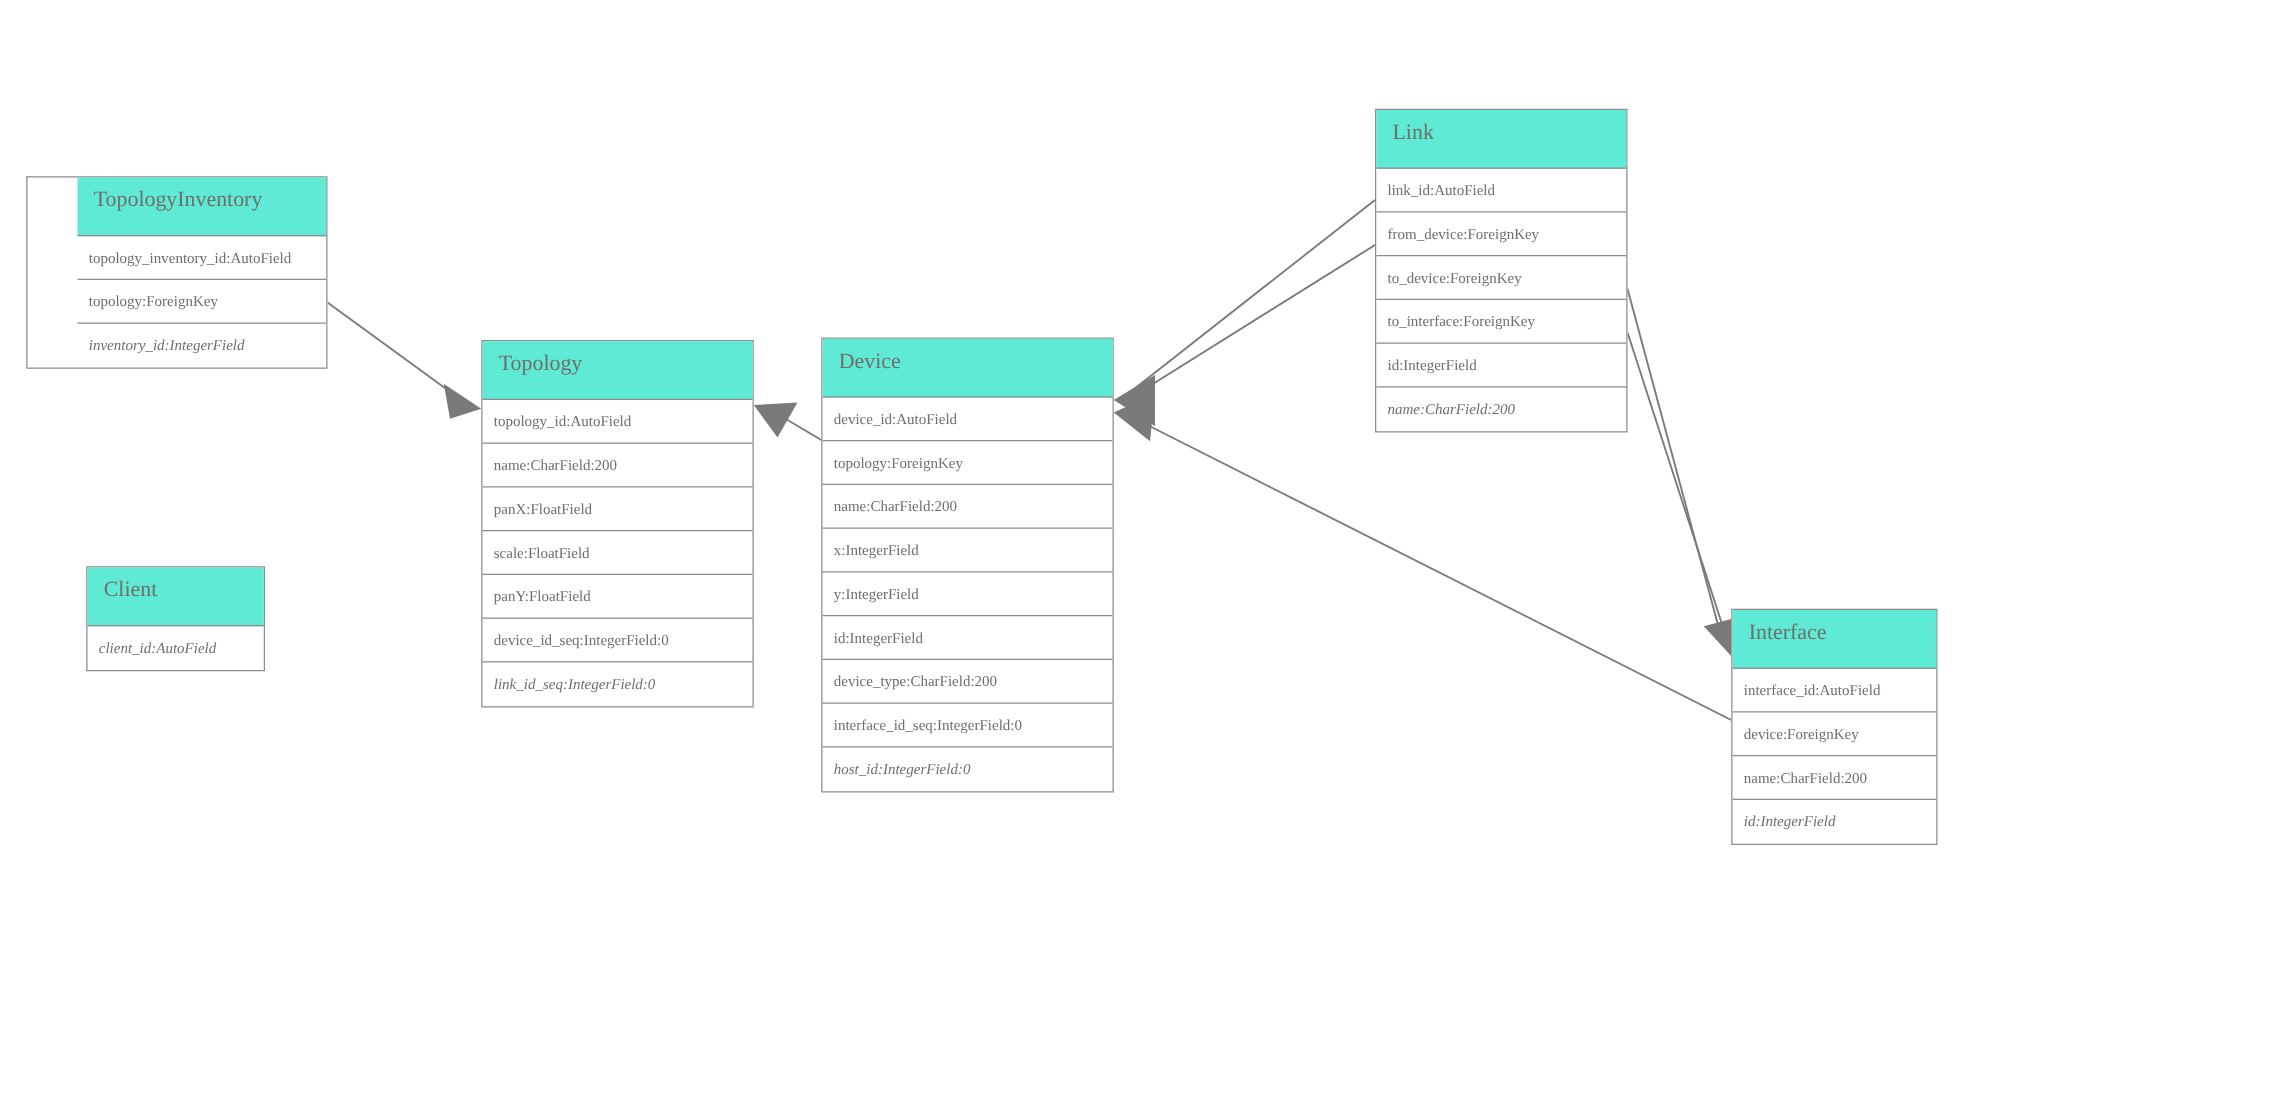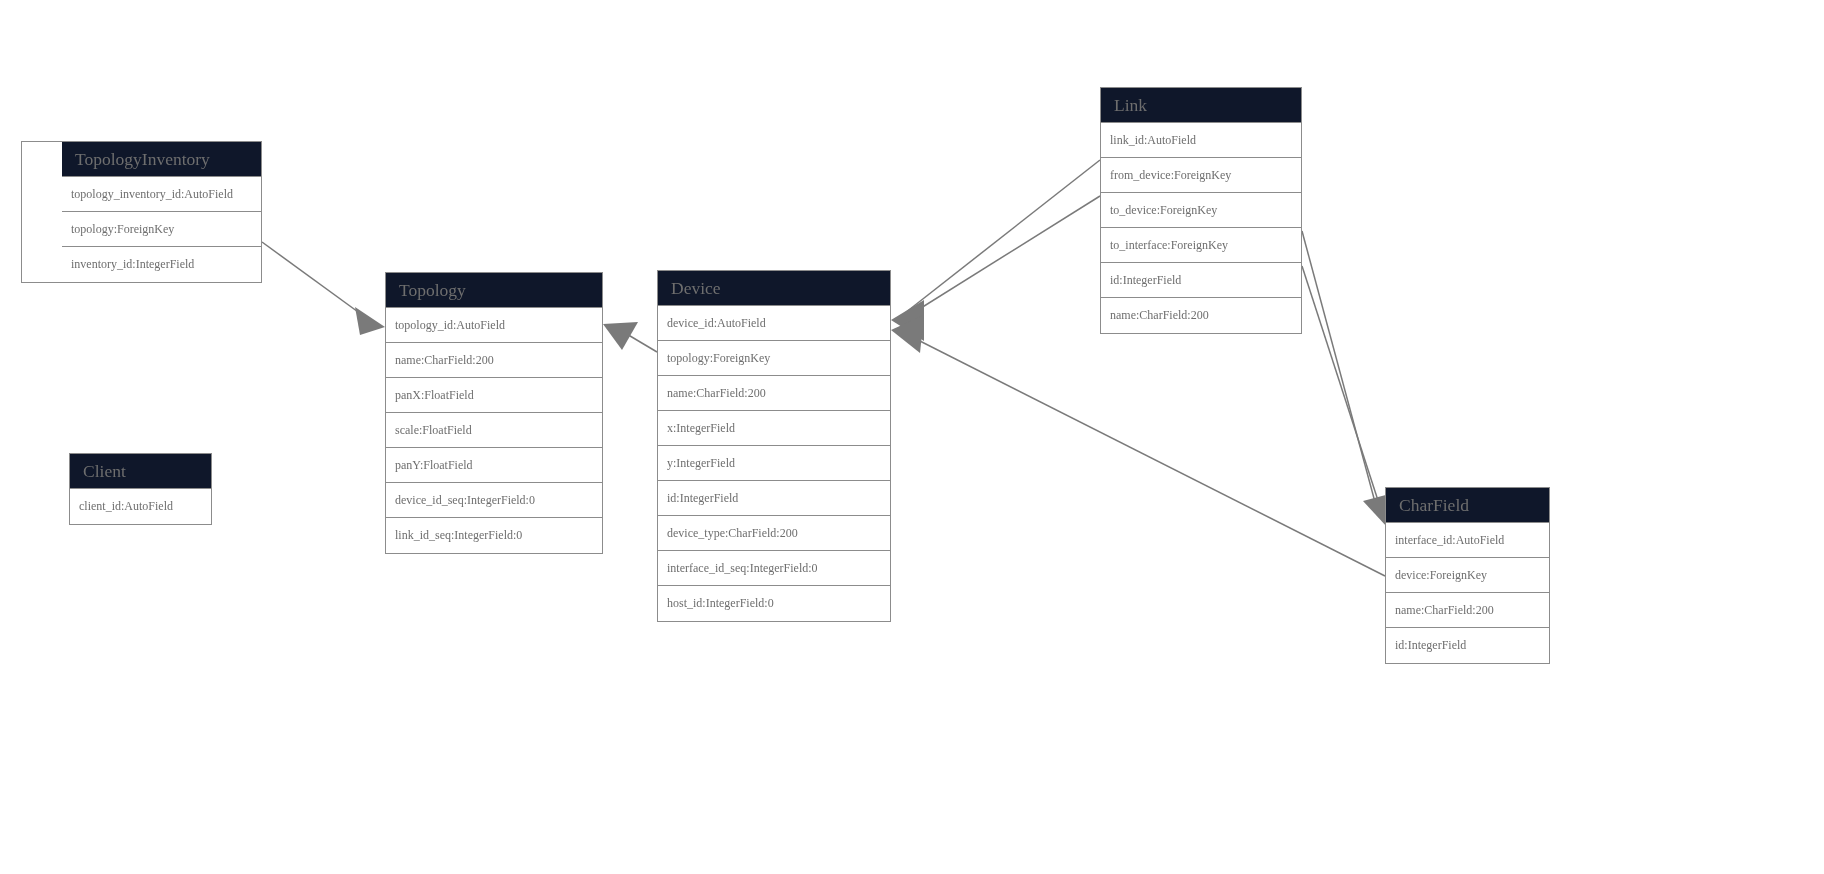--- a/index.html
+++ b/index.html
@@ -27,46 +27,47 @@
   }
   .entity {
     position: absolute;
     box-sizing: border-box;
     border: 1.4px solid #8c8c8c;
     background: #ffffff;
     z-index: 2;
   }
   .entity-header {
     box-sizing: border-box;
-    background: #0f172a;
+    background: #5eead4;
     border-bottom: 1.4px solid #8c8c8c;
     color: #6e6e6e;
     font-size: 17.5px;
     line-height: 34px;
-    height: 35px;
+    height: 47px;
     padding: 0 0 0 13px;
     white-space: nowrap;
     overflow: hidden;
   }
   .entity-rows {
     box-sizing: border-box;
   }
   .entity-row {
     box-sizing: border-box;
     height: 35px;
     line-height: 34px;
     color: #6e6e6e;
     font-size: 12px;
     padding: 0 0 0 9px;
     border-bottom: 1.4px solid #8c8c8c;
     white-space: nowrap;
     overflow: hidden;
   }
   .entity-row:last-child {
     border-bottom: none;
+    font-style: italic;
   }
 </style>
 </head>
 <body>
 
 <div id="canvas">
 
   <svg id="edges" viewBox="0 0 1824 874" xmlns="http://www.w3.org/2000/svg">
 
     <g>
@@ -159,21 +160,21 @@
       <div class="entity-row">link_id:AutoField</div>
       <div class="entity-row">from_device:ForeignKey</div>
       <div class="entity-row">to_device:ForeignKey</div>
       <div class="entity-row">to_interface:ForeignKey</div>
       <div class="entity-row">id:IntegerField</div>
       <div class="entity-row">name:CharField:200</div>
     </div>
   </div>
 
   <div class="entity" style="left:1385px; top:487px; width:165px;">
-    <div class="entity-header">CharField</div>
+    <div class="entity-header">Interface</div>
     <div class="entity-rows">
       <div class="entity-row">interface_id:AutoField</div>
       <div class="entity-row">device:ForeignKey</div>
       <div class="entity-row">name:CharField:200</div>
       <div class="entity-row">id:IntegerField</div>
     </div>
   </div>
 
 </div>
 

